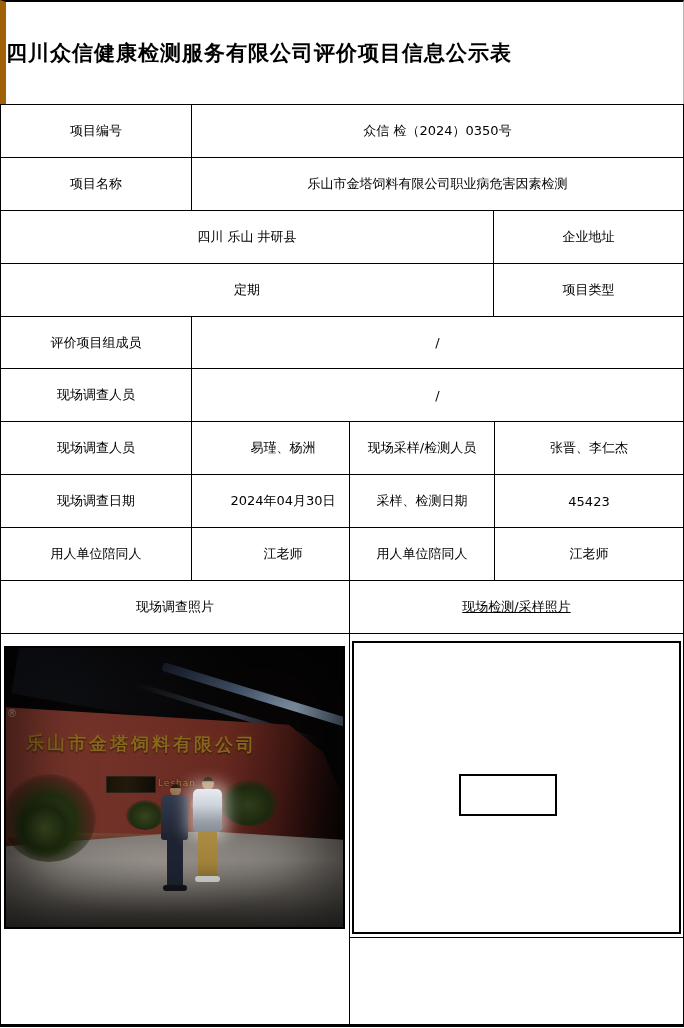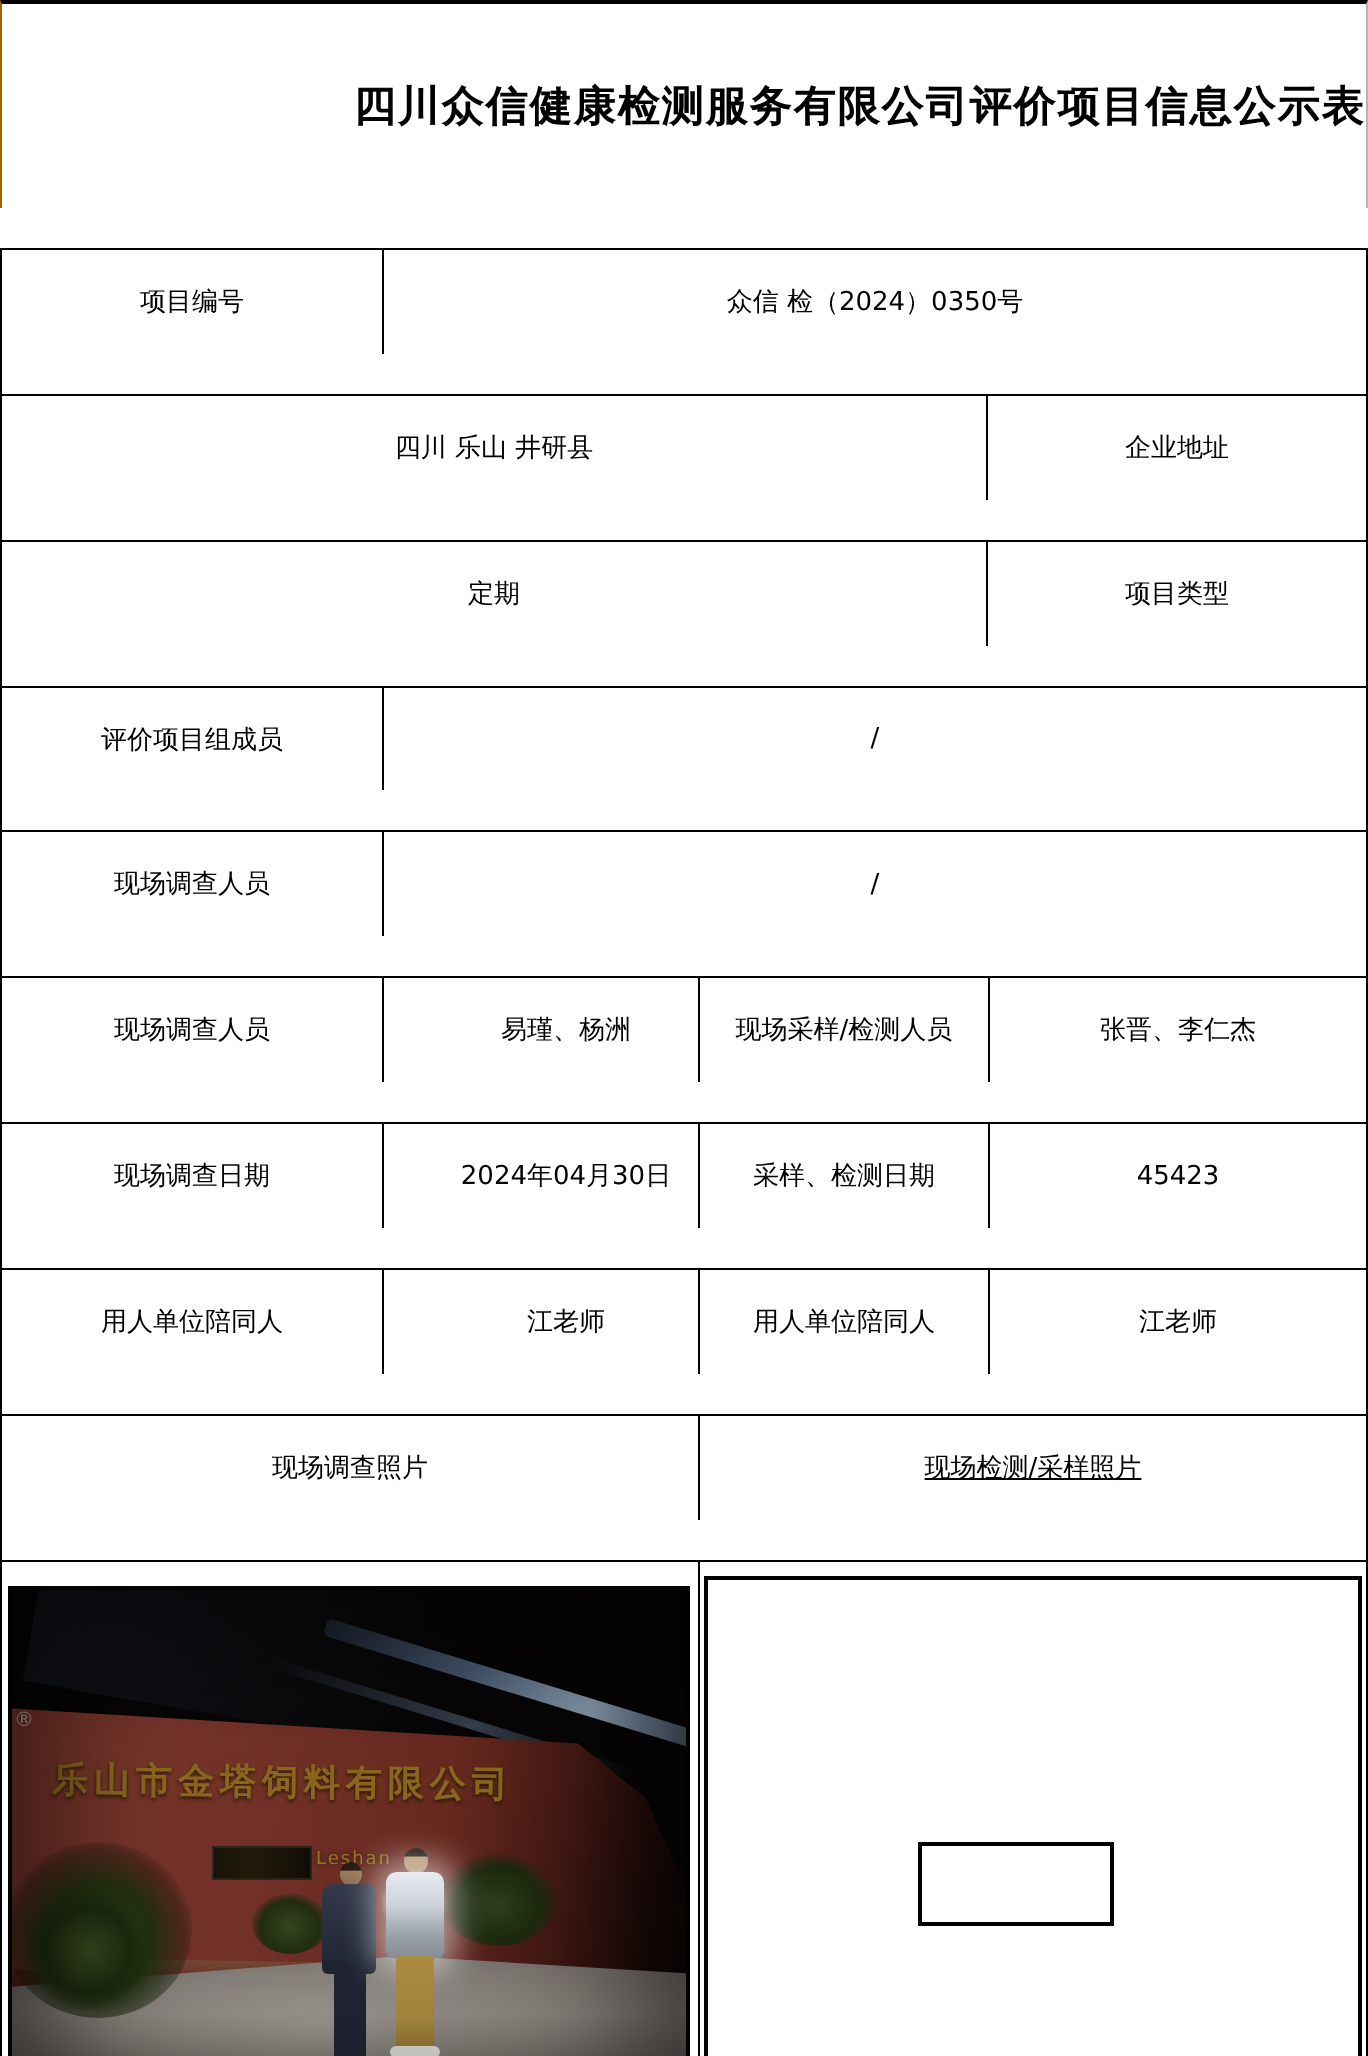--- a/index.html
+++ b/index.html
@@ -3,28 +3,28 @@
 <meta charset="utf-8">
 <style>
   * { margin:0; padding:0; box-sizing:border-box; }
   html,body { background:#ffffff; }
   body { font-family:"DejaVu Sans","Liberation Sans",sans-serif; color:#000; }
   .sheet { position:relative; width:684px; height:1028px; background:#fff; margin:0 auto; overflow:hidden; }
 
   
   .title-block {
     height:104px; border-top:2px solid #000;
-    border-left:1px solid #a16207; border-right:1px solid #b5b5b5;
-    display:flex; align-items:center; justify-content:flex-end;
+    border-left:6px solid #a16207; border-right:1px solid #b5b5b5;
+    display:flex; align-items:center; justify-content:flex-start;
   }
   .title-block span { font-size:21px; font-weight:bold; letter-spacing:1px; }
 
   
   .grid { width:684px; border-left:1px solid #000; border-right:1px solid #000; border-bottom:3px solid #000; }
-  .row { display:flex; border-top:1px solid #000;margin-top:20px; }
+  .row { display:flex; border-top:1px solid #000; }
   .row.no-top { border-top:none; }
   .h53 { height:53px; } .h52 { height:52px; }
   .cell {
     display:flex; align-items:center; justify-content:center;
     font-size:13px; text-align:center; overflow:hidden;
   }
   .cell + .cell { border-left:1px solid #000; }
   .w-label { width:190px; }
   .w-val2  { flex:1; }
   .w-v4a   { width:158px;padding-left:25px; }
@@ -144,20 +144,24 @@
 
   <div class="title-block">
     <span>四川众信健康检测服务有限公司评价项目信息公示表</span>
   </div>
 
   <div class="grid">
 
     <div class="row h53">
       <div class="cell w-label">项目编号</div>
       <div class="cell w-val2">众信 检（2024）0350号</div>
+    </div>
+    <div class="row h53">
+      <div class="cell w-label">项目名称</div>
+      <div class="cell w-val2">乐山市金塔饲料有限公司职业病危害因素检测</div>
     </div>
     <div class="row h53">
       <div class="cell w-val2">四川 乐山 井研县</div>
       <div class="cell w-label">企业地址</div>
     </div>
     <div class="row h53">
       <div class="cell w-val2">定期</div>
       <div class="cell w-label">项目类型</div>
     </div>
     <div class="row h52">

